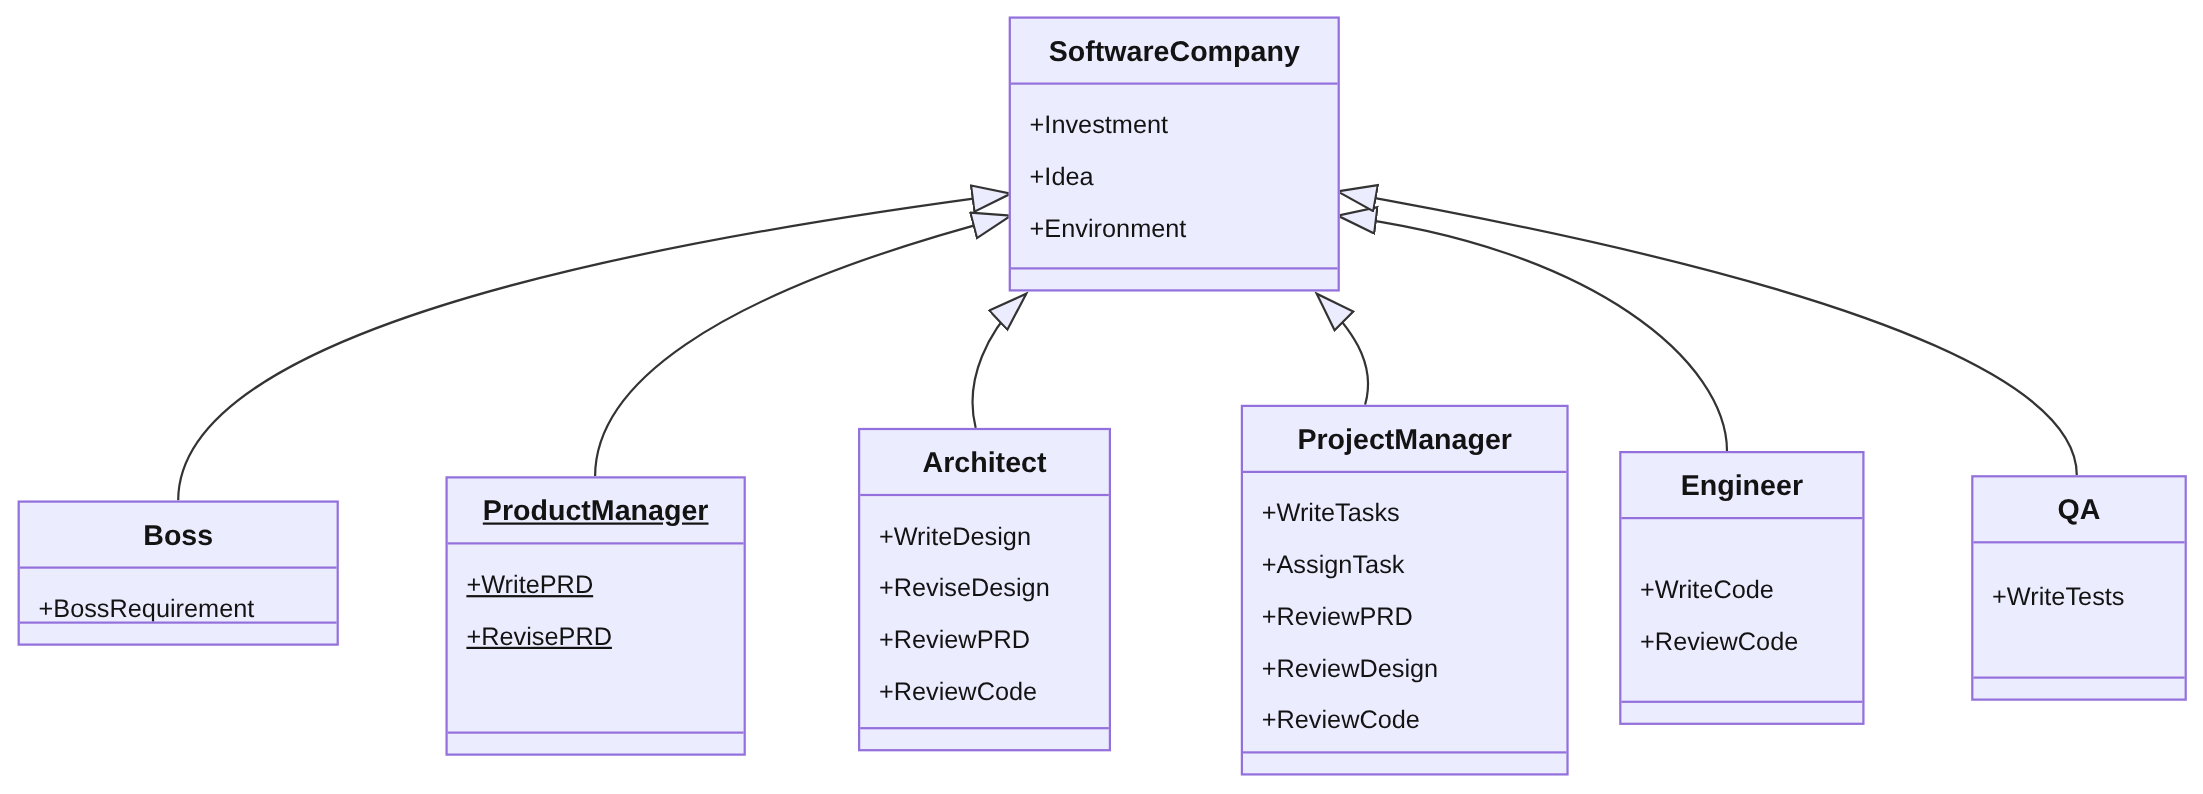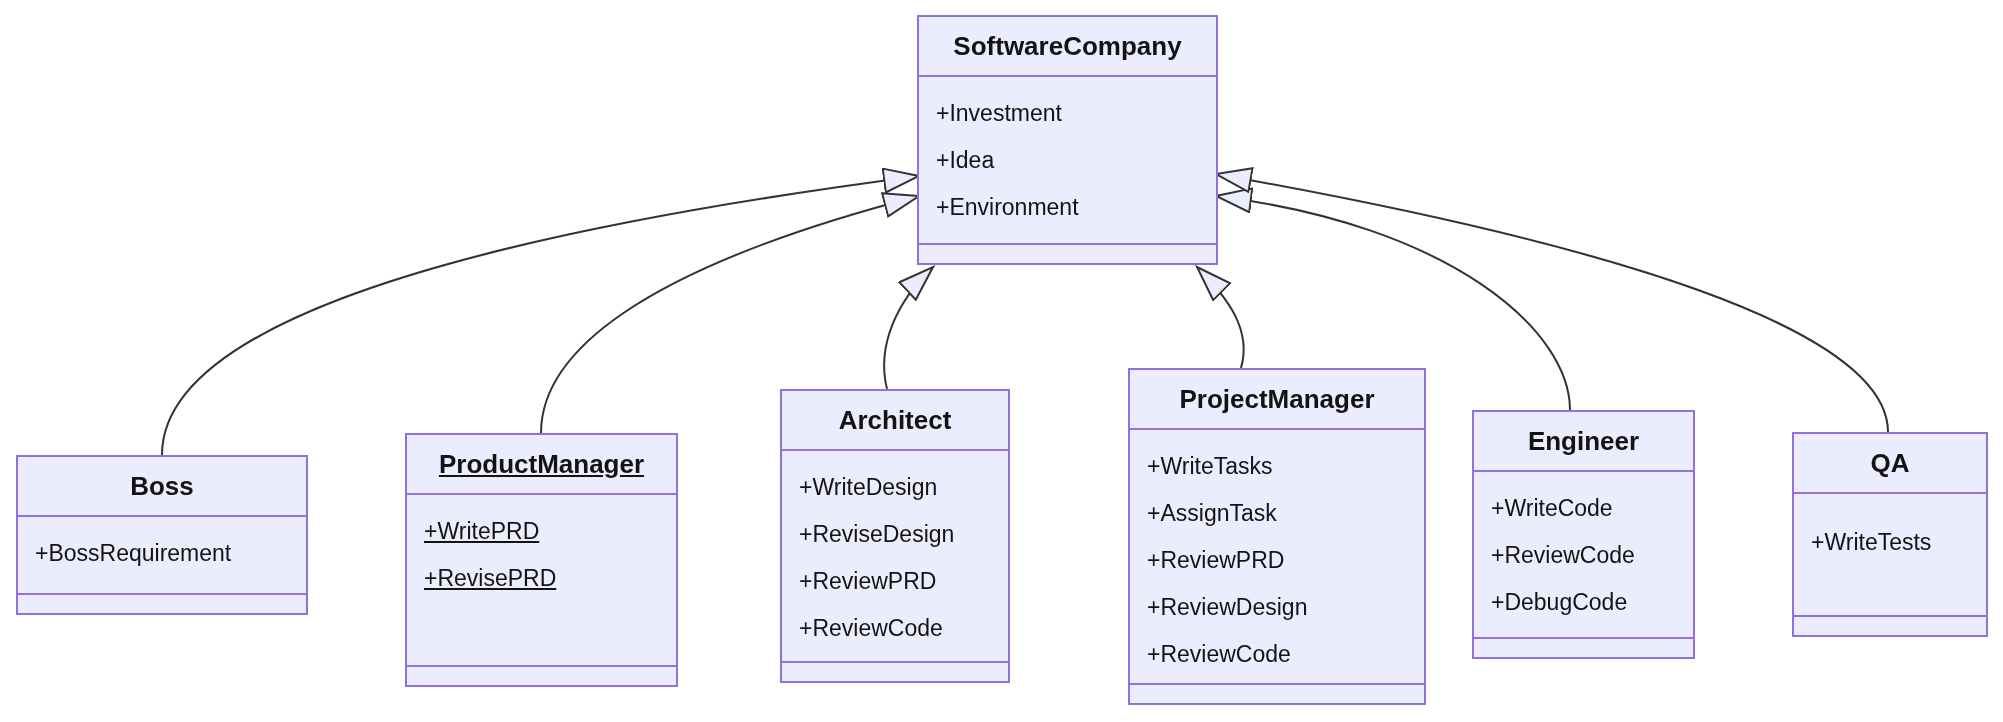--- a/index.html
+++ b/index.html
@@ -81,21 +81,21 @@
   <div class="class-box" style="left:917px; top:15px; width:301px; height:250px;">
     <div class="class-title">SoftwareCompany</div>
     <div class="class-members">
       <div class="member-line">+Investment</div>
       <div class="member-line">+Idea</div>
       <div class="member-line">+Environment</div>
     </div>
     <div class="class-methods-empty"></div>
   </div>
 
-  <div class="class-box" style="left:16px; top:455px; width:292px; height:160px;justify-content:space-between;">
+  <div class="class-box" style="left:16px; top:455px; width:292px; height:132px;justify-content:space-between;">
     <div class="class-title">Boss</div>
     <div class="class-members">
       <div class="member-line">+BossRequirement</div>
     </div>
     <div class="class-methods-empty"></div>
   </div>
 
   <div class="class-box" style="left:405px; top:433px; width:273px; height:254px;text-decoration:underline;">
     <div class="class-title">ProductManager</div>
     <div class="class-members">
@@ -121,21 +121,21 @@
     <div class="class-members">
       <div class="member-line">+WriteTasks</div>
       <div class="member-line">+AssignTask</div>
       <div class="member-line">+ReviewPRD</div>
       <div class="member-line">+ReviewDesign</div>
       <div class="member-line">+ReviewCode</div>
     </div>
     <div class="class-methods-empty"></div>
   </div>
 
-  <div class="class-box" style="left:1472px; top:410px; width:223px; height:249px;">
+  <div class="class-box" style="left:1472px; top:410px; width:223px; height:249px;gap:28px;">
     <div class="class-title">Engineer</div>
     <div class="class-members">
       <div class="member-line">+WriteCode</div>
       <div class="member-line">+ReviewCode</div>
       <div class="member-line">+DebugCode</div>
     </div>
     <div class="class-methods-empty"></div>
   </div>
 
   <div class="class-box" style="left:1792px; top:432px; width:196px; height:205px;gap:12px;">

